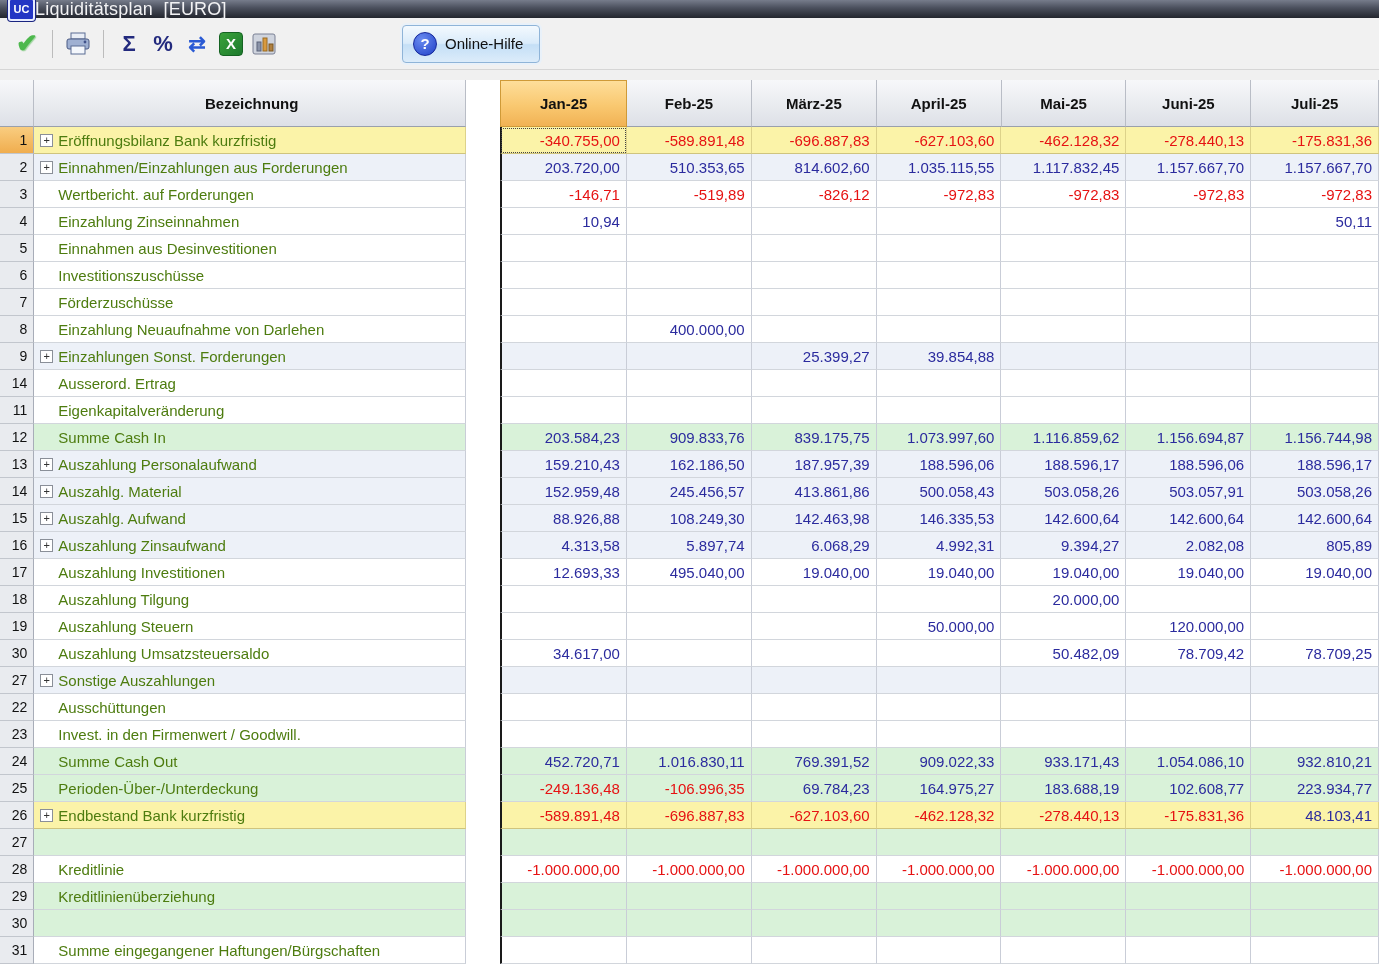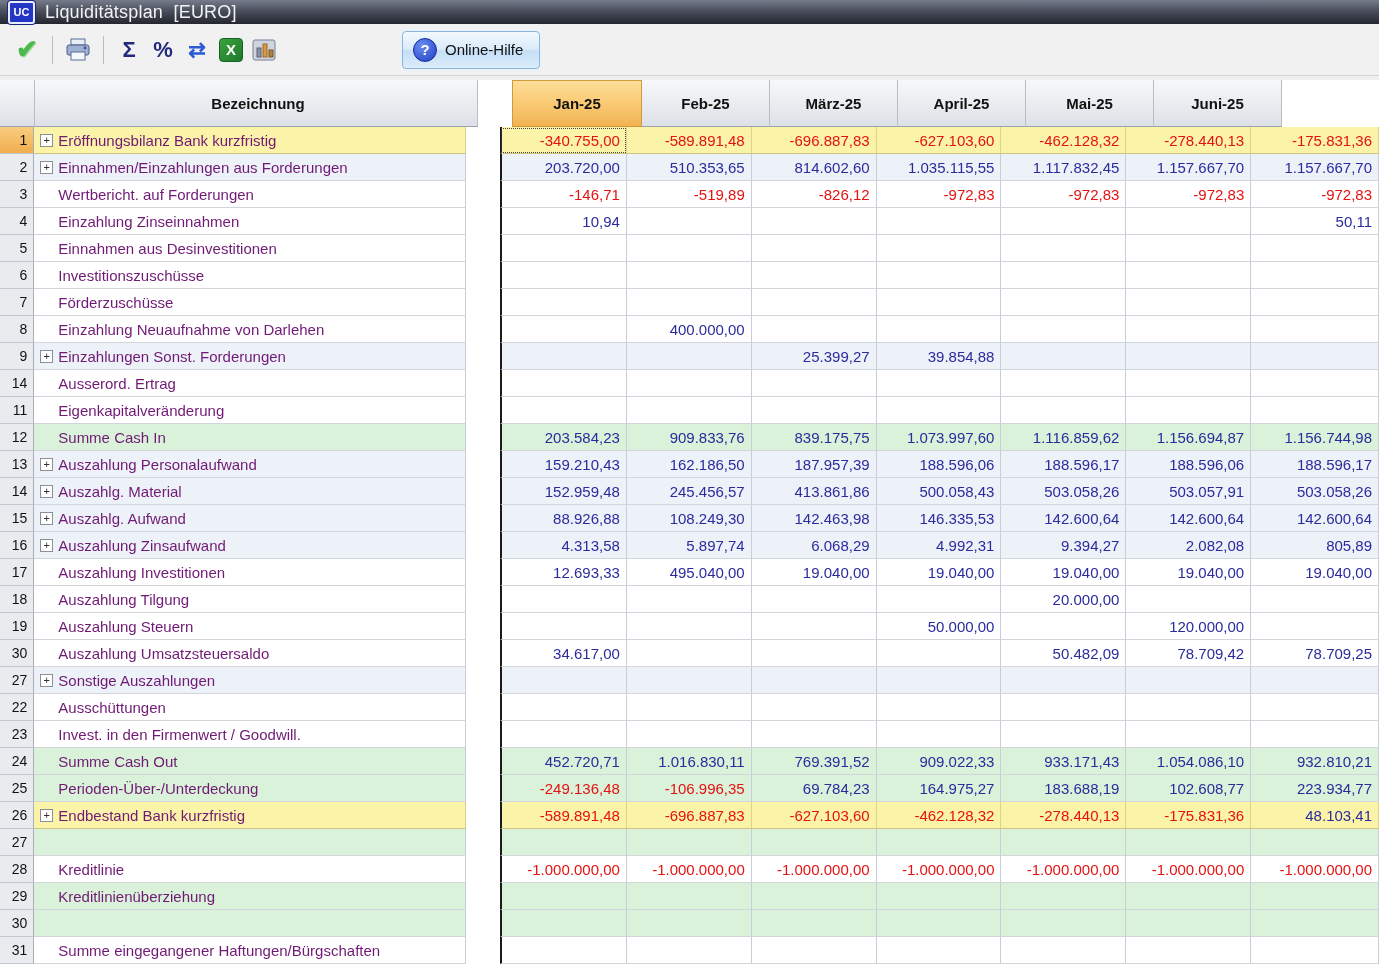--- a/index.html
+++ b/index.html
@@ -1,21 +1,21 @@
 <!DOCTYPE html>
 <html><head>
 <meta charset="utf-8">
 <style>
   * { margin:0; padding:0; box-sizing:border-box; }
   html,body { width:1379px; height:964px; overflow:hidden; background:#f0f0f0;
               font-family:"Liberation Sans", sans-serif; }
   .window { position:relative; width:1379px; height:964px; background:#f0f0f0; overflow:hidden; }
 
   
-  .titlebar { height:24px; display:flex; align-items:center; padding-left:8px; gap:10px;
+  .titlebar { height:18px; display:flex; align-items:center; padding-left:8px; 
     background:linear-gradient(to bottom, #767c8b 0%, #4a4f5c 45%, #23262e 100%); }
   .app-icon { width:27px; height:23px; background:#2436c4; border:2px solid #e8ecff; border-radius:3px;
     color:#ffffff; font-size:11px; font-weight:bold; display:flex; align-items:center; justify-content:center;
     box-shadow:0 0 0 1px #1a2580; }
   .title-text { color:#f2f2f4; font-size:18px; letter-spacing:.2px; white-space:pre; }
 
   
   .toolbar { height:52px; background:#f1f1f1; border-bottom:1px solid #d6d6d6;
     display:flex; align-items:center; padding-left:10px; }
   .tb-btn { width:34px; height:34px; display:flex; align-items:center; justify-content:center; cursor:default; }
@@ -56,21 +56,21 @@
   .grid-row { height:27px; }
   .row-bg-white .cell { background:#ffffff; }
   .row-bg-tint  .cell { background:#edf1f8; }
   .row-bg-green .cell { background:#d9f2d9; }
   .row-bg-yellow .cell { background:#fbf3a8; border-right-color:#ddd28a; border-bottom-color:#cfc47e; }
 
   .rownum { background:#e9ebef !important; color:#111; font-size:14px;
     border-right:1px solid #a8adb8 !important; border-bottom:1px solid #c2c6cd !important; }
   .rownum-sel { background:linear-gradient(to bottom,#f9cd80,#f0ad4e) !important; }
 
-  .labeltext { color:#701a75; }
+  .labeltext { color:#4d7c0f; }
   .expander { width:13px; height:13px; min-width:13px; margin:0 5px 0 2px; background:#fff;
     border:1px solid #8a8f98; color:#333; font-size:11px; line-height:11px; text-align:center; }
   .no-exp { width:20px; min-width:20px; }
   .c-val { color:#2b2b9e; }
   .c-val.neg { color:#e61212; }
   .sel-cell { outline:1px dotted #444; outline-offset:-2px; }
 
   
   svg { display:block; }
 </style>
@@ -132,20 +132,21 @@
     <div class="grid-head">
       <div class="cell c-num"></div>
       <div class="cell c-label">Bezeichnung</div>
 
     <div class="cell c-val first sel-col">Jan-25</div>
         <div class="cell c-val">Feb-25</div>
         <div class="cell c-val">März-25</div>
         <div class="cell c-val">April-25</div>
         <div class="cell c-val">Mai-25</div>
         <div class="cell c-val">Juni-25</div>
+        <div class="cell c-val last">Juli-25</div>
       </div>
     <div>
         <div class="grid-row row-bg-yellow">
           <div class="cell c-num rownum rownum-sel">1</div>
           <div class="cell c-label">
             <span class="expander">+</span>
             <span class="labeltext">Eröffnungsbilanz Bank kurzfristig</span>
           </div>
           <div class="cell c-val first neg sel-cell">-340.755,00</div>
           <div class="cell c-val neg">-589.891,48</div>

